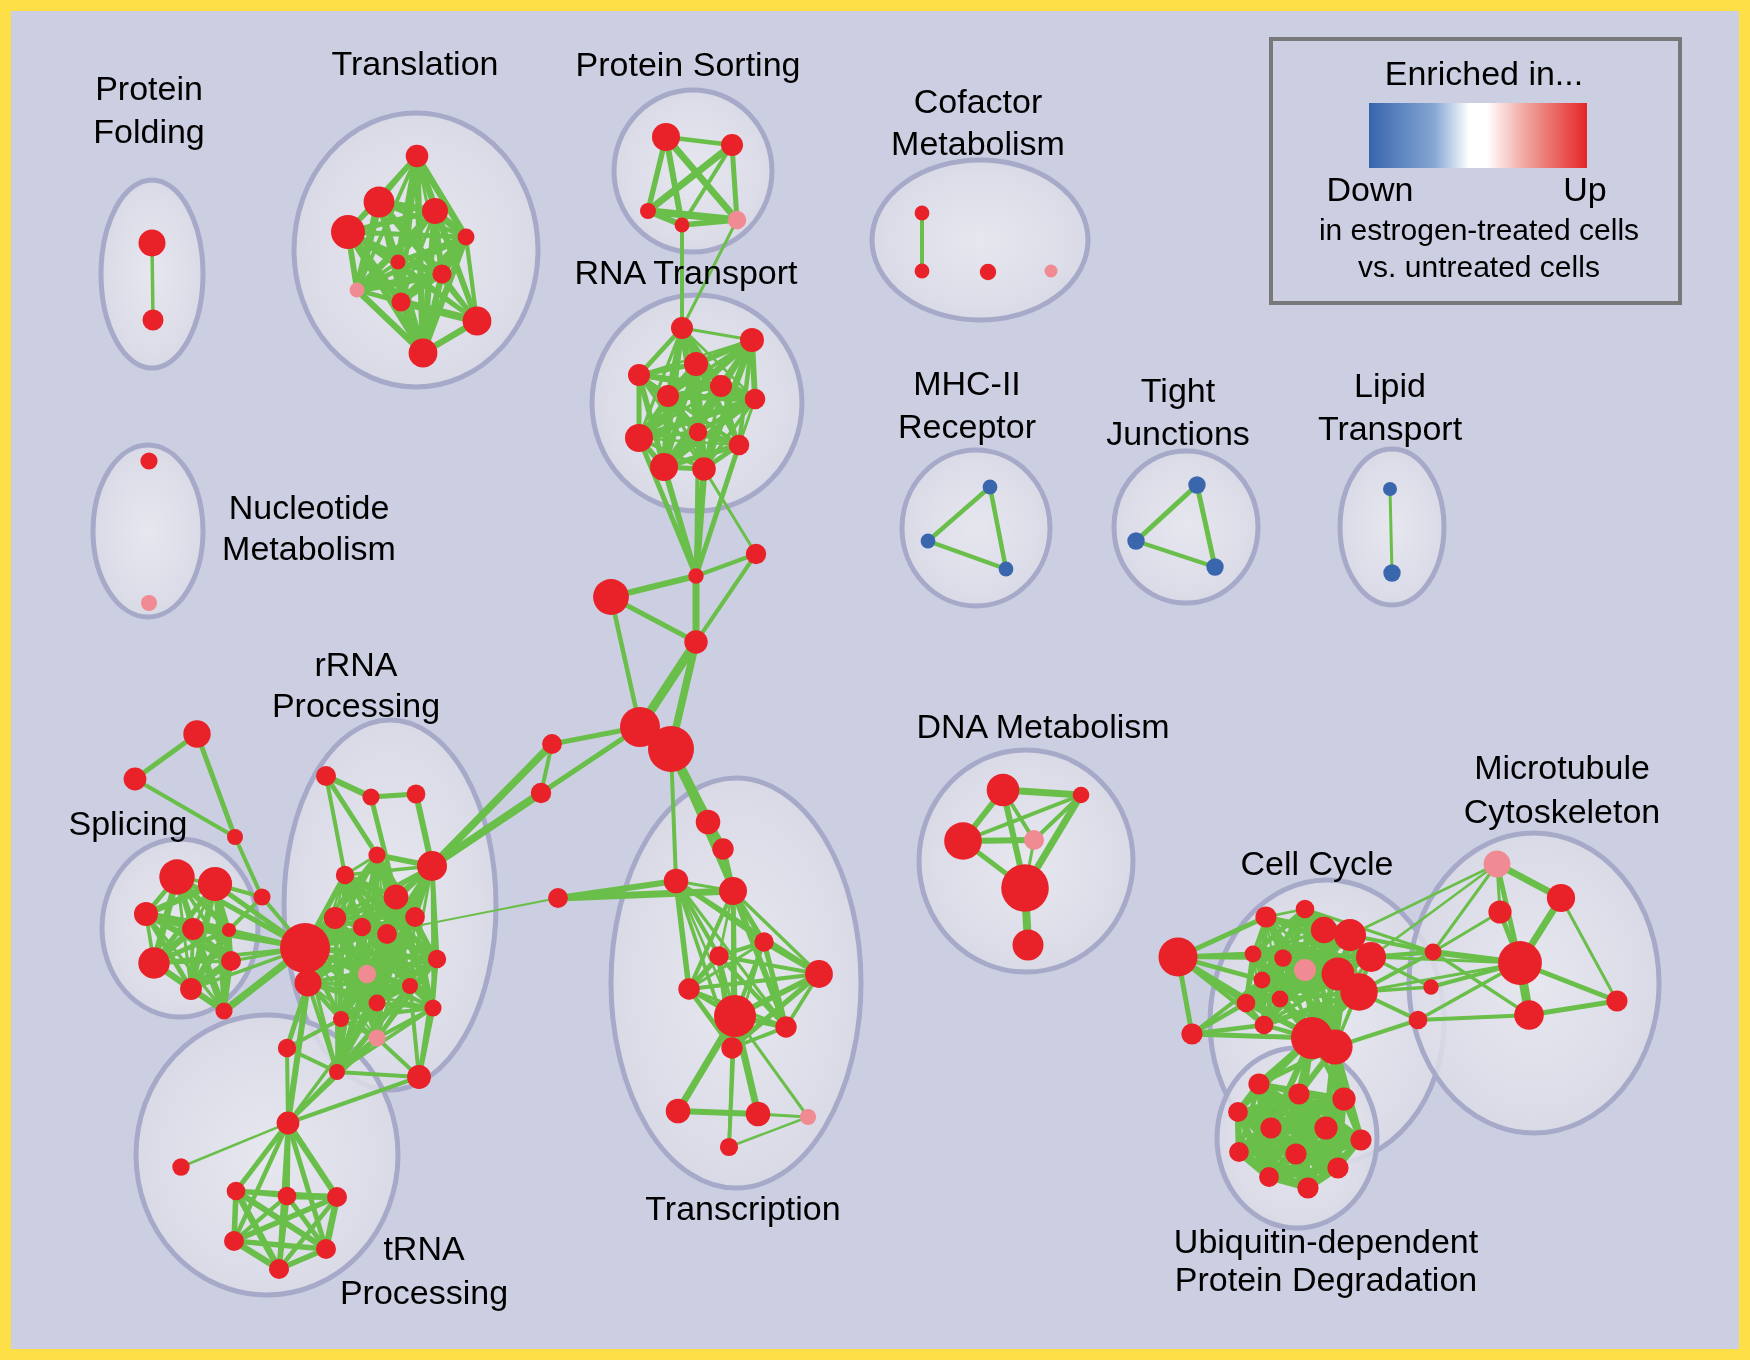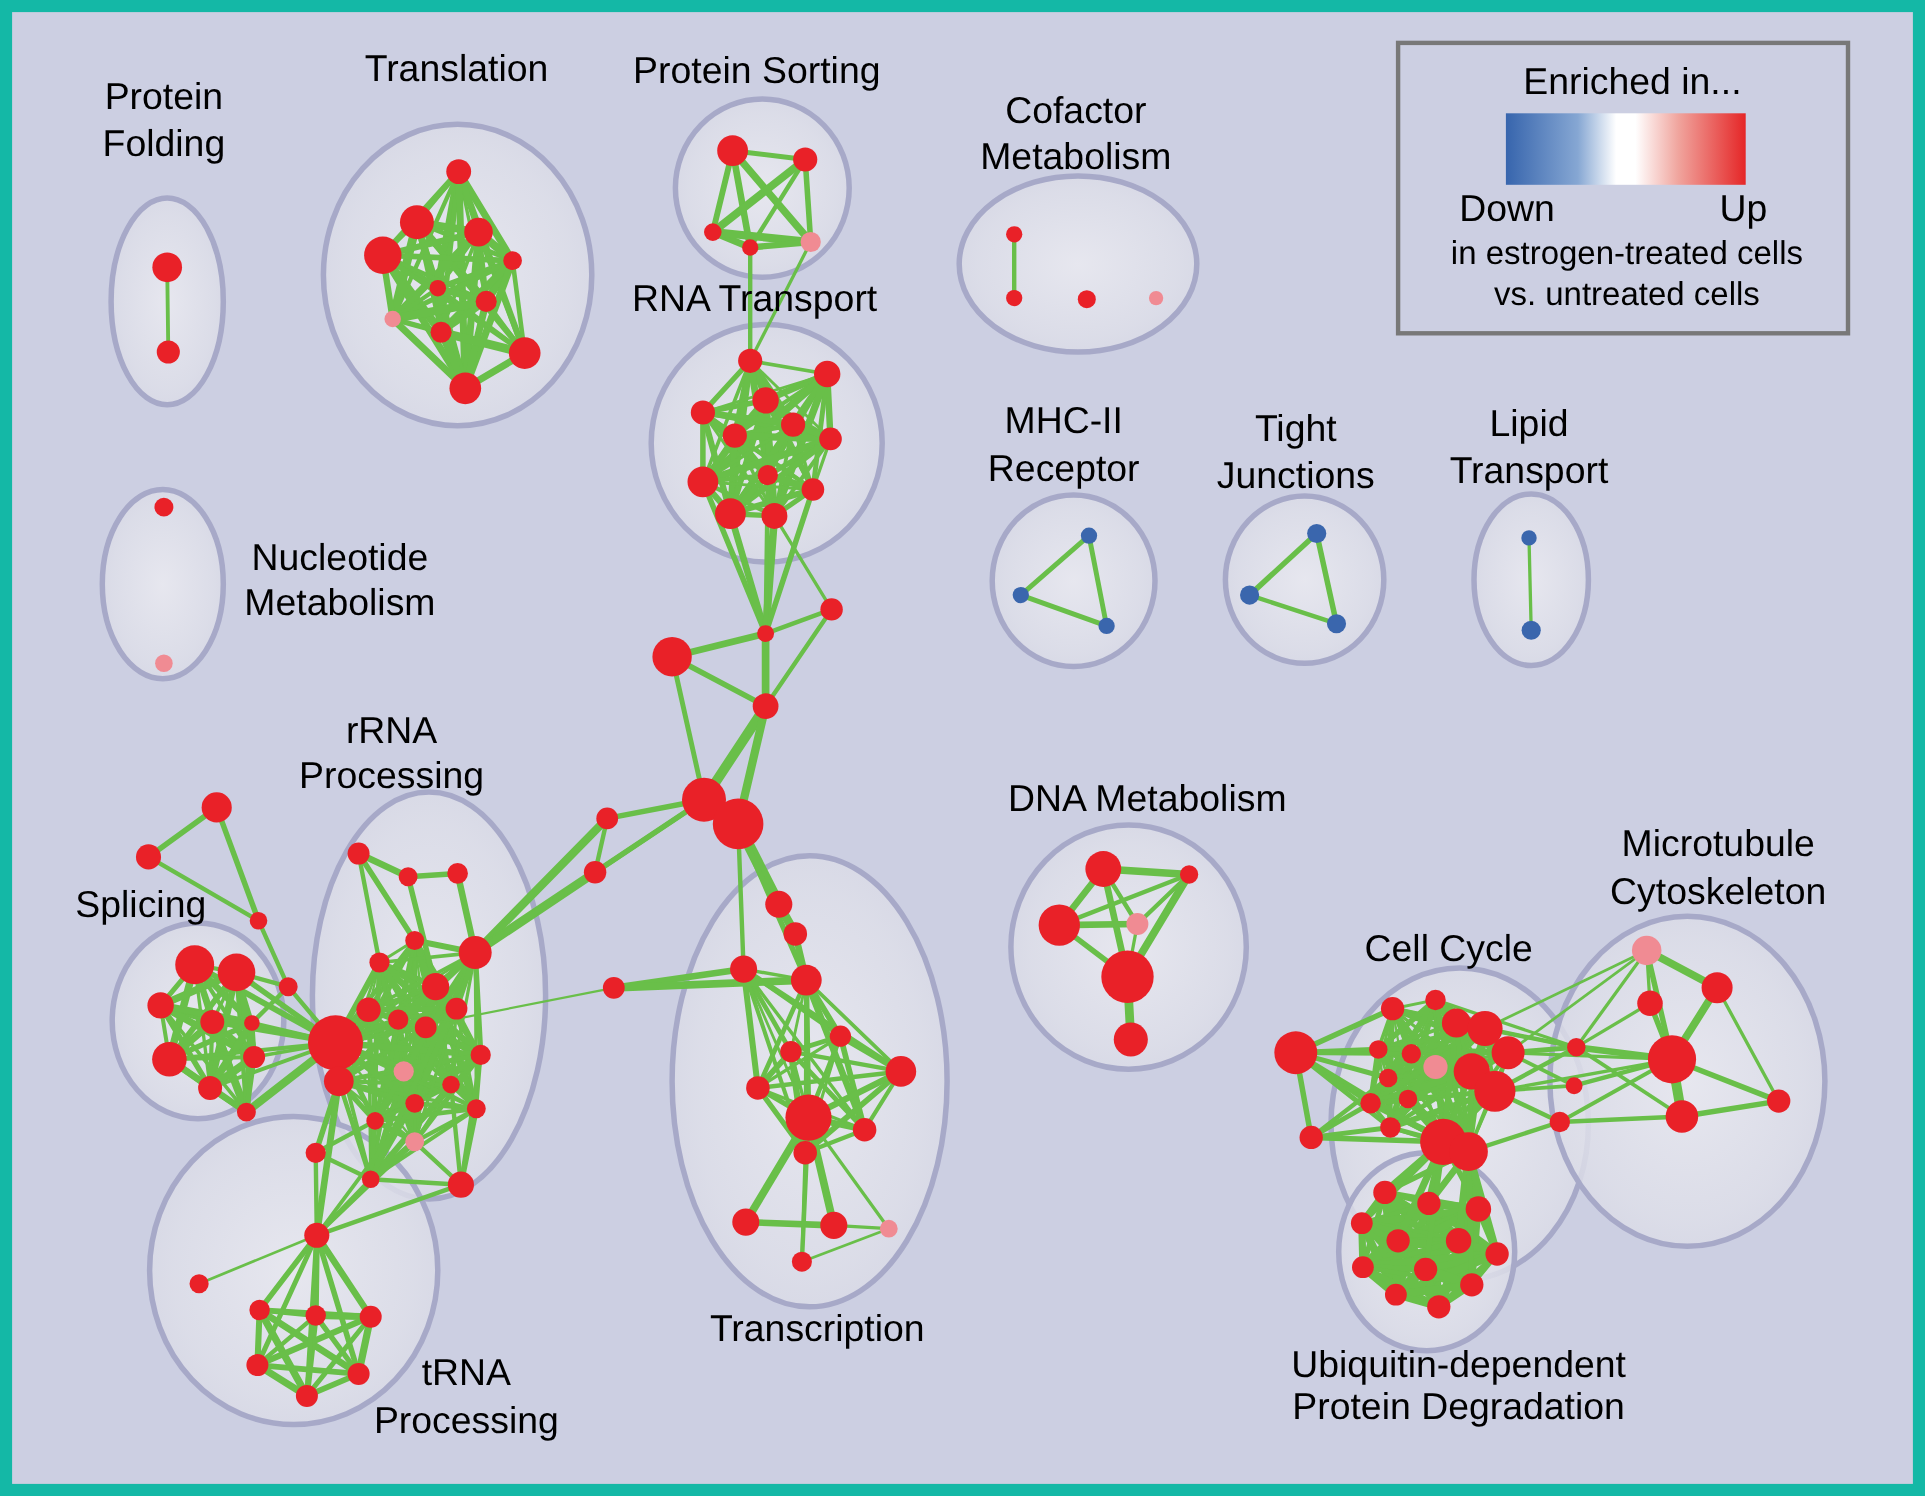--- a/index.html
+++ b/index.html
@@ -1,16 +1,16 @@
 <!DOCTYPE html>
 <html><head>
 <meta charset="utf-8">
 <style>
   html, body { margin: 0; padding: 0; background: #ffffff; }
-  .stage { position: relative; width: 1750px; height: 1360px; background: #14b8a6; overflow: hidden;
+  .stage { position: relative; width: 1750px; height: 1360px; background: #fde047; overflow: hidden;
            font-family: "Liberation Sans", sans-serif; }
   svg { display: block; }
   text { font-family: "Liberation Sans", sans-serif; fill: #000000; }
 </style>
 </head>
 <body>
 
 <div class="stage">
   <svg id="figure-svg" width="1750" height="1360" viewBox="0 0 1750 1360">
       <defs>

